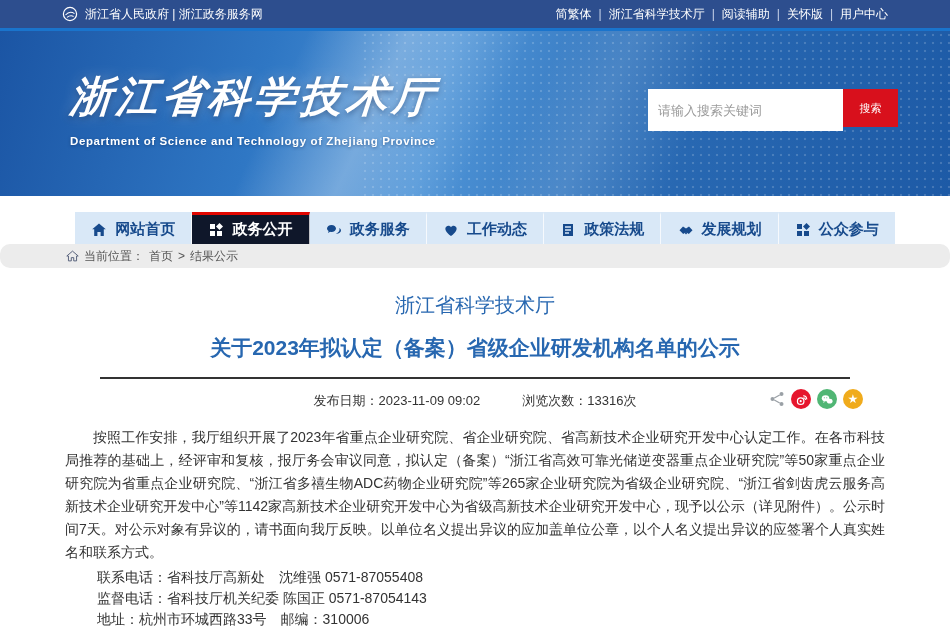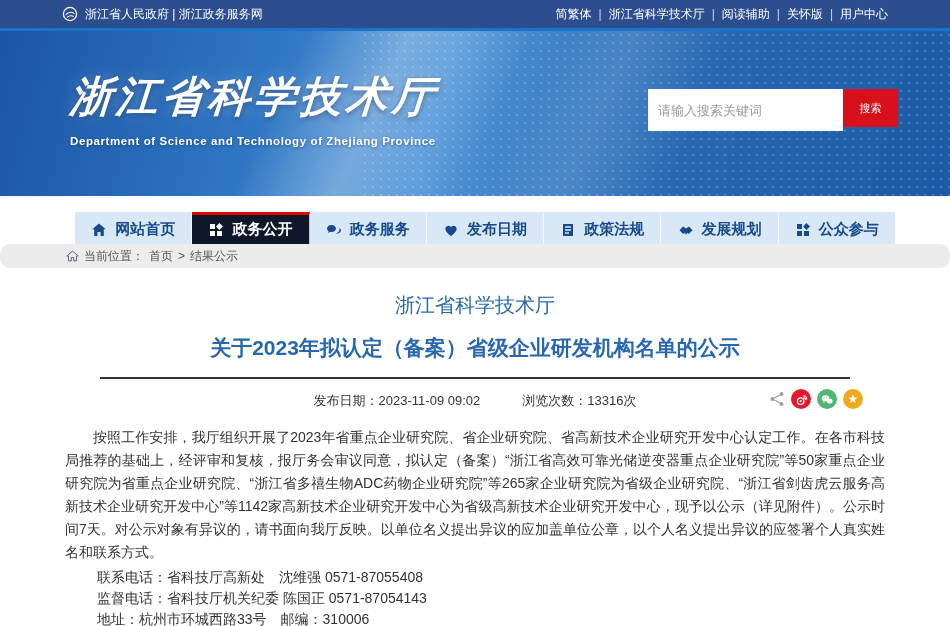--- a/index.html
+++ b/index.html
@@ -171,21 +171,21 @@
           <path d="M1 6.5C1 4.6 3 3 5.5 3S10 4.6 10 6.5 8 10 5.5 10c-.5 0-1-.06-1.4-.18L2 11l.6-2.1C1.6 8.3 1 7.5 1 6.5z"></path>
           <path d="M9.8 11.7c2.6.3 5.2-1 5.2-3.2 0-1.1-.7-2-1.8-2.6.2.5.3 1 .3 1.6 0 2-1.5 3.6-3.7 4.2z"></path>
         </svg>
         <span>政务服务</span>
       </div>
 
       <div class="nav-item">
         <svg class="nico" viewBox="0 0 16 16" fill="currentColor">
           <path d="M8 14C2.8 10.2 1.2 6.8 3.2 4.7 4.7 3.2 7 3.5 8 5.2c1-1.7 3.3-2 4.8-.5 2 2.1.4 5.5-4.8 9.3z"></path>
         </svg>
-        <span>发布日期</span>
+        <span>工作动态</span>
       </div>
 
       <div class="nav-item">
         <svg class="nico" viewBox="0 0 16 16">
           <rect x="3" y="2" width="10" height="12" fill="currentColor"></rect>
           <path d="M5 5h6M5 8h6M5 11h4" stroke="#d9e8f7" stroke-width="1.4" fill="none"></path>
         </svg>
         <span>政策法规</span>
       </div>
 

